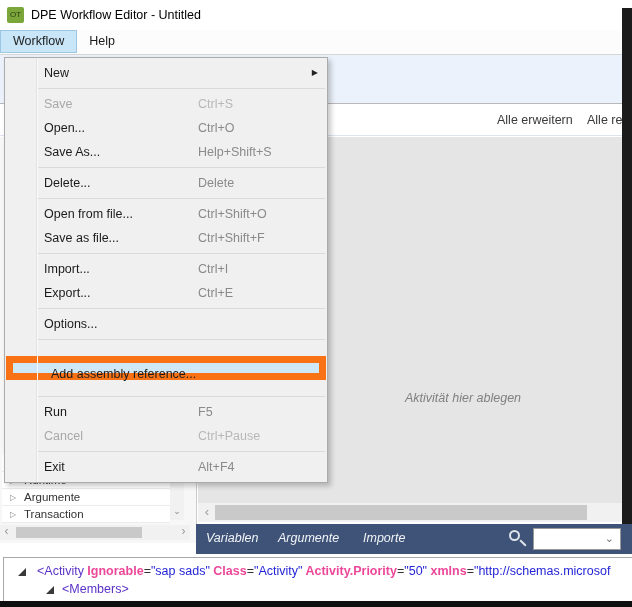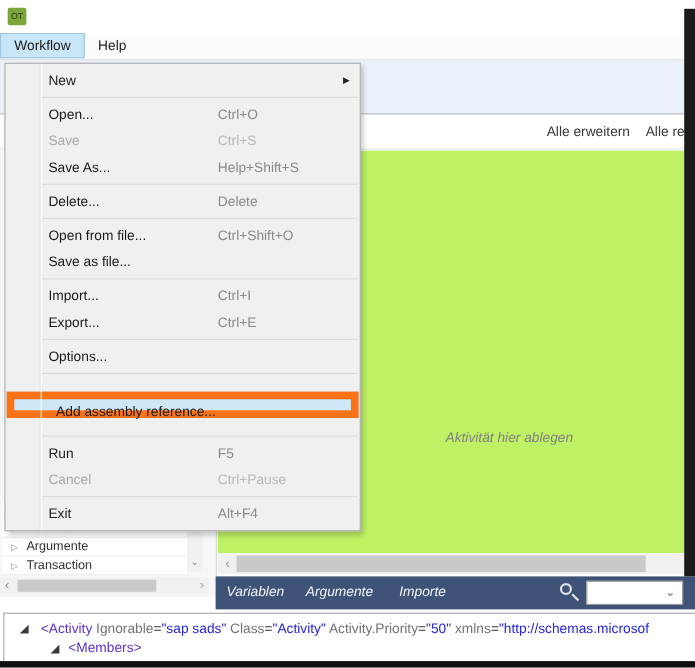--- a/index.html
+++ b/index.html
@@ -23,21 +23,21 @@
   .toolbar-band { position:absolute; left:0; top:55px; width:622px; height:49px; background:#ecf2fb;
                   border-bottom:1px solid #b9b9b9; }
   .designer-header { position:absolute; left:0; top:105px; width:623px; height:31px; background:#fff;
                      border-bottom:1px solid #dde4ef; overflow:hidden; }
   .hdr-link { position:absolute; top:0; line-height:30px; color:#3a3a3a; white-space:nowrap; }
   .hdr-link.expand { left:497px; }
   .hdr-link.collapse { left:587px; }
   .dark-strip { position:absolute; left:622px; top:8px; width:10px; height:516px; background:#1b1b1b; }
   .bottom-black { position:absolute; left:0; top:601px; width:632px; height:6px; background:#0f0f0f; }
   .v-divider { position:absolute; left:196px; top:104px; width:1px; height:420px; background:#cccccc; }
-  .designer-canvas { position:absolute; left:198px; top:137px; width:424px; height:366px; background:#bef264; }
+  .designer-canvas { position:absolute; left:198px; top:137px; width:424px; height:366px; background:#e5e5e5; }
   .drop-hint { position:absolute; left:207px; top:254px; font-style:italic; color:#808080; white-space:nowrap; }
   
   .toolbox { position:absolute; left:0; top:137px; width:196px; height:406px; background:#f7f7f7; }
   .tb-row { position:absolute; left:2px; width:168px; height:17px; background:#fff;
             border-bottom:1px solid #ececec; font-size:11.5px; line-height:16px; padding-left:22px; color:#333; }
   .tb-exp { position:absolute; left:8px; top:1px; font-size:8px; color:#8a8a8a; }
   .tb-vtrack { position:absolute; left:170px; top:300px; width:14px; height:83px; background:#f1f1f1; }
   .tb-vbtn { position:absolute; left:170px; top:368px; width:14px; height:15px; background:#f1f1f1;
              color:#8a8a8a; font-size:9px; text-align:center; line-height:12px; }
   .tb-hscroll { position:absolute; left:0; top:388px; width:190px; height:15px; background:#f1f1f1; }
@@ -61,21 +61,21 @@
   
   .xml-panel { position:absolute; left:3px; top:557px; width:629px; height:44px; background:#fff;
                border-top:1px solid #a8a8a8; border-left:1px solid #a8a8a8; overflow:hidden; white-space:nowrap; }
   .xml-line { position:absolute; left:0; white-space:nowrap; }
   .xml-line.l1 { top:6px; padding-left:33px; }
   .xml-line.l2 { top:24px; padding-left:58px; }
   .tri { position:absolute; width:0; height:0; border-bottom:8px solid #3a3a3a; border-left:8px solid transparent; }
   .tri.tr1 { left:14px; top:10px; }
   .tri.tr2 { left:42px; top:28px; }
   .t-tag  { color:#5b32c7; }
-  .t-attr { color:#737373; }
+  .t-attr { color:#ec4899;font-weight:bold; }
   .t-eq   { color:#333333; }
   .t-val  { color:#2525d8; }
   
   .menu { position:absolute; left:4px; top:57px; width:324px; background:#f0f0f0;
           border:1px solid #ababab; box-shadow:3px 3px 5px rgba(0,0,0,0.22);
           padding:3px 0; z-index:10; }
   .menu::before { content:""; position:absolute; left:31px; top:0; bottom:0; width:1px; background:#e2e2e2; }
   .menu::after  { content:""; position:absolute; left:32px; top:0; bottom:0; width:1px; background:#fafafa; }
   .mi { position:relative; height:24px; line-height:24px; padding-left:39px; }
   .mi .sc { position:absolute; left:193px; color:#8a8a8a; }
@@ -83,20 +83,21 @@
   .mi.disabled .sc { color:#b8b8b8; }
   .mi.hl { background:#cfe8f8; border:7px solid #f97316; margin:16px 1px; height:24px; line-height:22px; padding-left:38px; }
   .mi .sub-arrow { position:absolute; right:9px; top:0; font-size:8px; color:#222; }
   .msep { height:1px; background:#dadada; margin:3px 2px 3px 33px; }
 </style>
 </head>
 <body>
 
 <div class="titlebar">
   <div class="app-icon">OT</div>
+  <div class="title-text">DPE Workflow Editor - Untitled</div>
 </div>
 
 <div class="menubar">
   <div class="menubar-item active">Workflow</div>
   <div class="menubar-item">Help</div>
 </div>
 
 <div class="toolbar-band"></div>
 <div class="designer-header">
   <span class="hdr-link expand">Alle erweitern</span>
@@ -160,44 +161,45 @@
   <div class="xml-line l2"><span class="t-tag">&lt;Members&gt;</span></div>
 </div>
 <div class="bottom-black"></div>
 
 <div class="menu">
   <div class="mi">
     <span>New</span>
     <span class="sub-arrow">▶</span>
   </div>
   <div class="msep"></div>
-  <div class="mi">
-    <span>Open...</span>
-    <span class="sc">Ctrl+O</span>
-  </div>
   <div class="mi disabled">
     <span>Save</span>
     <span class="sc">Ctrl+S</span>
   </div>
   <div class="mi">
+    <span>Open...</span>
+    <span class="sc">Ctrl+O</span>
+  </div>
+  <div class="mi">
     <span>Save As...</span>
     <span class="sc">Help+Shift+S</span>
   </div>
   <div class="msep"></div>
   <div class="mi">
     <span>Delete...</span>
     <span class="sc">Delete</span>
   </div>
   <div class="msep"></div>
   <div class="mi">
     <span>Open from file...</span>
     <span class="sc">Ctrl+Shift+O</span>
   </div>
   <div class="mi">
     <span>Save as file...</span>
+    <span class="sc">Ctrl+Shift+F</span>
   </div>
   <div class="msep"></div>
   <div class="mi">
     <span>Import...</span>
     <span class="sc">Ctrl+I</span>
   </div>
   <div class="mi">
     <span>Export...</span>
     <span class="sc">Ctrl+E</span>
   </div>

